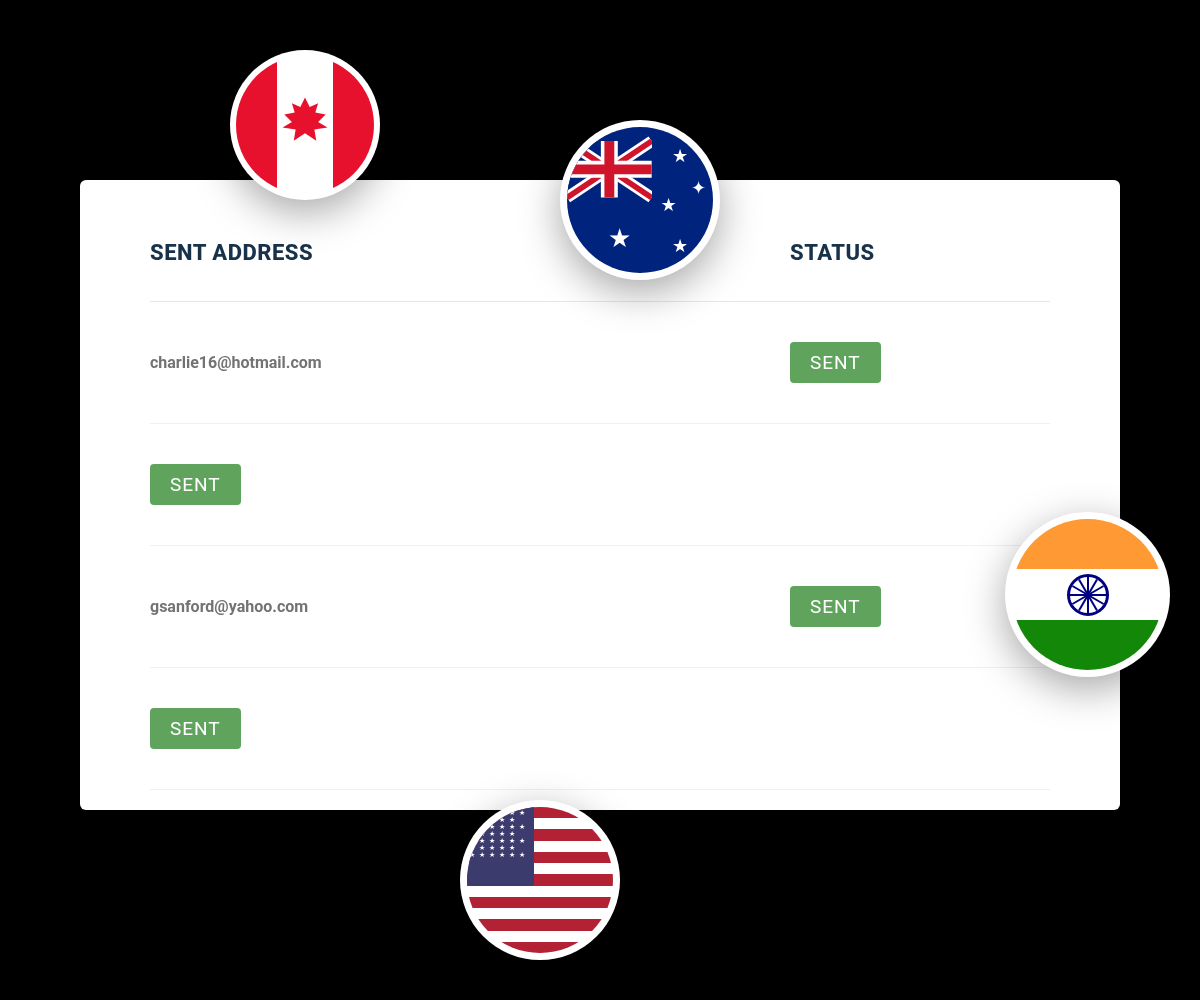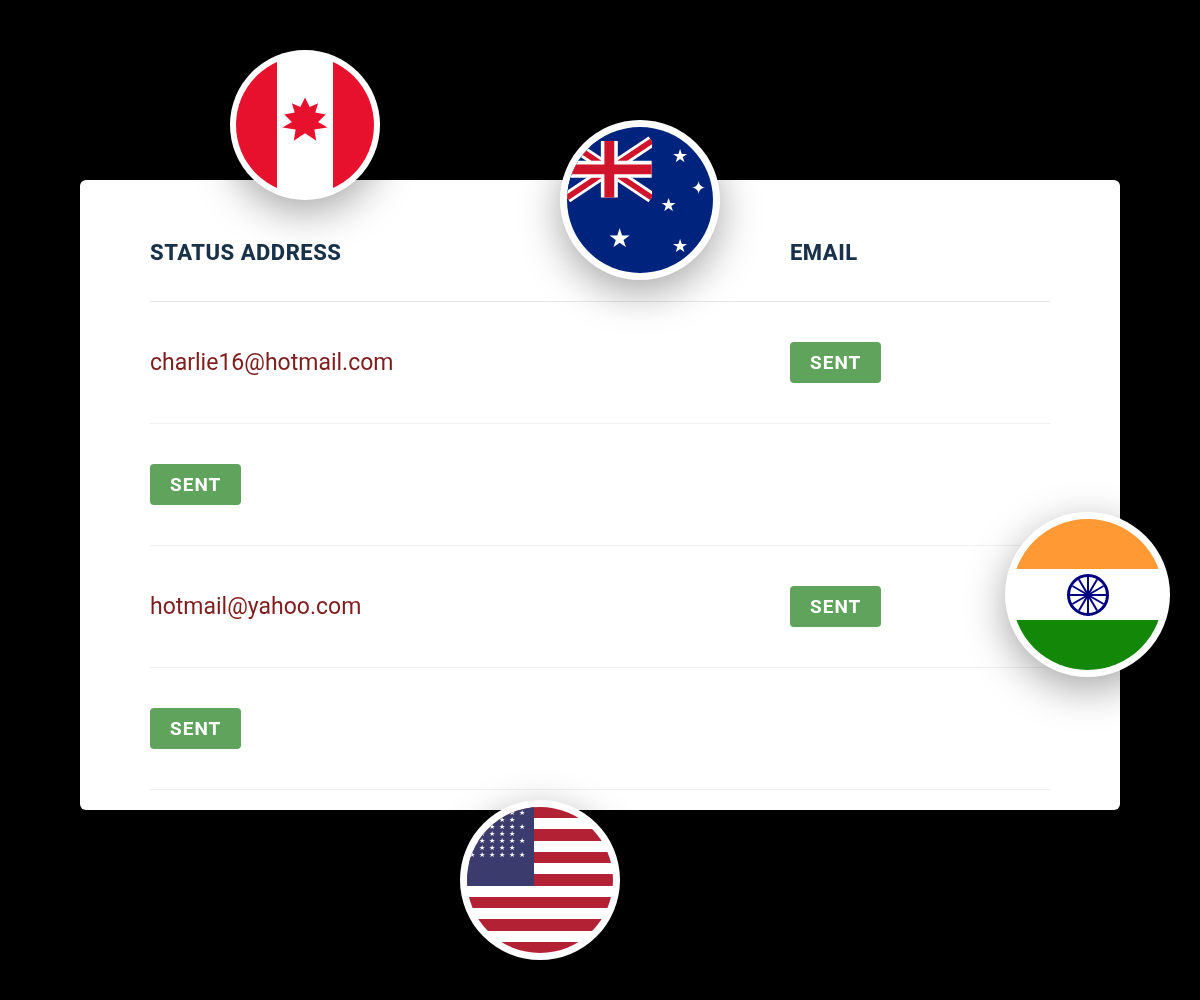--- a/index.html
+++ b/index.html
@@ -35,30 +35,31 @@
   .col-email { flex: 1; }
   .col-status { width: 260px; }
   .row {
     display: flex;
     align-items: center;
     height: 122px;
     border-bottom: 1px solid #eef0f2;
   }
   .email {
     flex: 1;
-    font-size: 23px;
-    color: #7f1d1d;
+    font-size: 16px;
+    color: #737373;
+    font-weight: bold;
   }
   .status-cell { width: 260px; }
   .badge {
     display: inline-block;
     background: #5fa35c;
     color: #fff;
     font-size: 19px;
-    font-weight: 700;
+    font-weight: 400;
     letter-spacing: 1px;
     padding: 9px 20px;
     border-radius: 4px;
   }
 
   .flag {
     position: absolute;
     border-radius: 50%;
     background: #fff;
     box-shadow: 0 12px 40px rgba(0,0,0,0.35);
@@ -116,37 +117,37 @@
     position:absolute; left:0; top:0; width:46%; height:54%;
     background:#3c3b6e; color:#fff; font-size:7px; line-height:7px;
     padding:3px 2px; letter-spacing:1px; overflow:hidden;
   }
 </style>
 </head>
 <body>
 
 <div class="card">
   <div class="thead">
-    <div class="th col-email">STATUS ADDRESS</div>
-    <div class="th col-status">EMAIL</div>
+    <div class="th col-email">SENT ADDRESS</div>
+    <div class="th col-status">STATUS</div>
   </div>
 
   <div class="row">
     <div class="email">charlie16@hotmail.com</div>
     <div class="status-cell">
       <span class="badge">SENT</span>
     </div>
   </div>
   <div class="row">
     <div class="status-cell">
       <span class="badge">SENT</span>
     </div>
   </div>
   <div class="row">
-    <div class="email">hotmail@yahoo.com</div>
+    <div class="email">gsanford@yahoo.com</div>
     <div class="status-cell">
       <span class="badge">SENT</span>
     </div>
   </div>
   <div class="row">
     <div class="status-cell">
       <span class="badge">SENT</span>
     </div>
   </div>
 </div>

